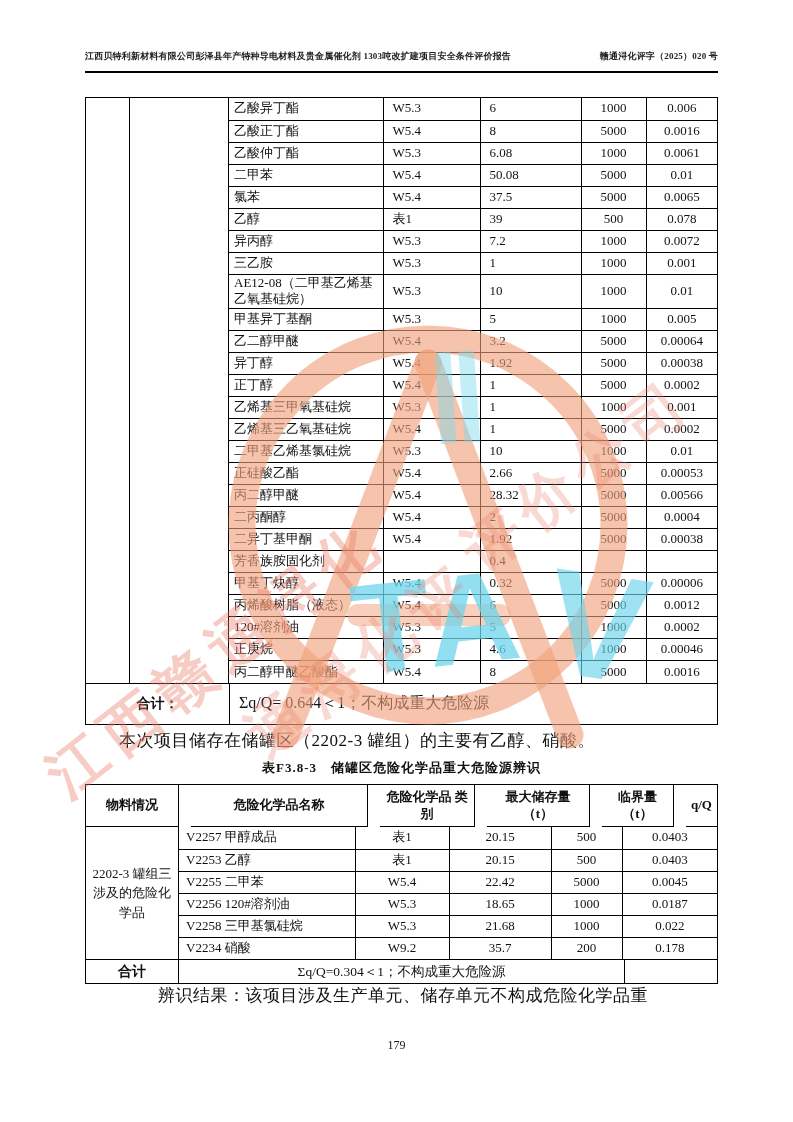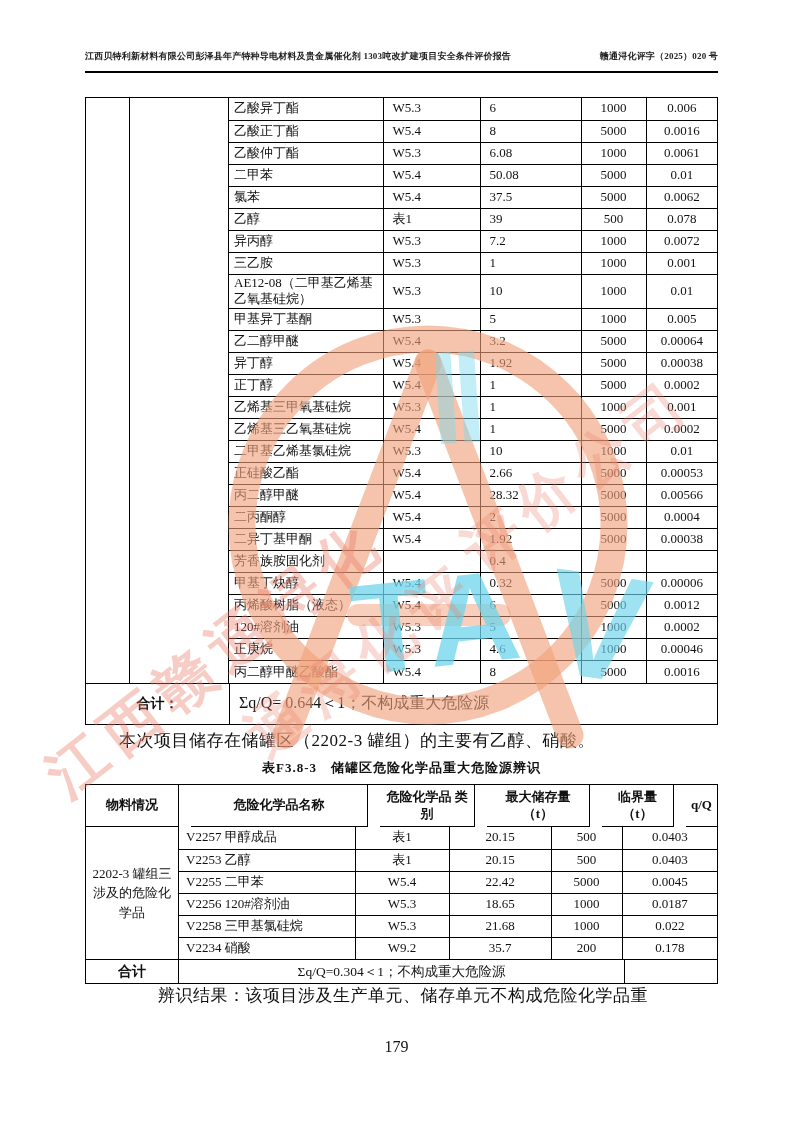--- a/index.html
+++ b/index.html
@@ -54,21 +54,21 @@
   .t2 td:nth-child(1){ text-align:left; padding-left:7px; }
   .t2 td:nth-child(2),.t2 td:nth-child(3),.t2 td:nth-child(4),.t2 td:nth-child(5){ text-align:center; }
   .t2-total { display:flex; border-top:1px solid #000; height:24px; align-items:stretch;gap:20px; }
   .t2-total .total-label { width:93px; border-right:1px solid #000; display:flex;
     align-items:center; justify-content:center; font-size:14px; font-weight:bold; }
   .t2-total .total-mid { flex:1; display:flex; align-items:center; justify-content:center; font-size:13.5px; }
   .t2-total .total-empty { width:93px; border-left:1px solid #000; }
 
   .para2 { position:absolute; left:85px; top:984px; width:633px; font-size:17px;
     padding-left:4.3em; letter-spacing:0.5px; }
-  .page-number { position:absolute; left:0; top:1038px; width:793px; text-align:center; font-size:16px; }
+  .page-number { position:absolute; left:0; top:1038px; width:793px; text-align:center; font-size:12px; }
 
   
   .watermark { position:absolute; left:0; top:0; width:793px; height:1122px;
     pointer-events:none; z-index:50; }
   .stamp-svg { position:absolute; left:208px; top:315px; }
   .wm-cyan-ta { position:absolute; left:352px; top:548px; font-family:"Liberation Sans",sans-serif;
     font-size:128px; font-weight:bold; color:rgba(108,212,235,0.75); transform:rotate(-6deg); letter-spacing:6px; }
   .wm-cyan-v { position:absolute; left:548px; top:540px; font-family:"Liberation Sans",sans-serif;
     font-size:150px; font-weight:bold; color:rgba(108,212,235,0.65); transform:rotate(8deg); }
   .wm-cyan-bars { position:absolute; left:428px; top:330px; font-family:"Liberation Sans",sans-serif;
@@ -131,21 +131,21 @@
             <td>50.08</td>
             <td>5000</td>
             <td>0.01</td>
           </tr>
 
           <tr>
             <td>氯苯</td>
             <td>W5.4</td>
             <td>37.5</td>
             <td>5000</td>
-            <td>0.0062</td>
+            <td>0.0065</td>
           </tr>
 
           <tr>
             <td>乙醇</td>
             <td>表1</td>
             <td>39</td>
             <td>500</td>
             <td>0.078</td>
           </tr>
 

